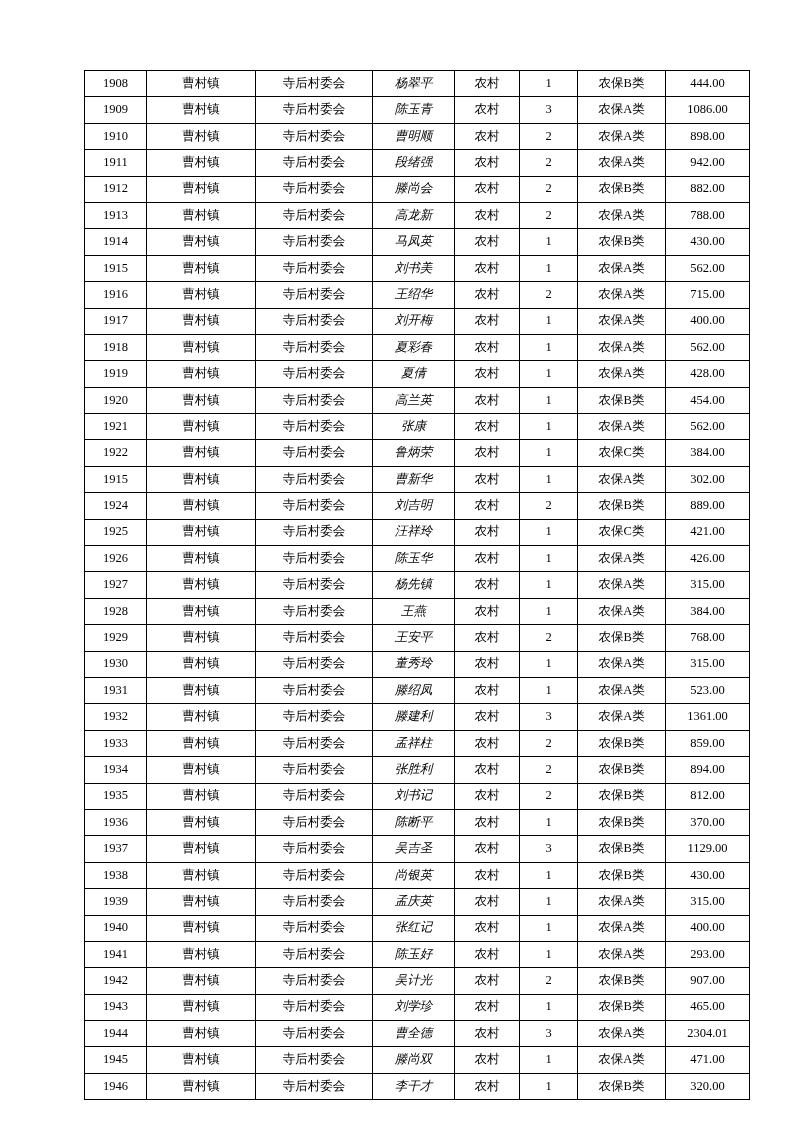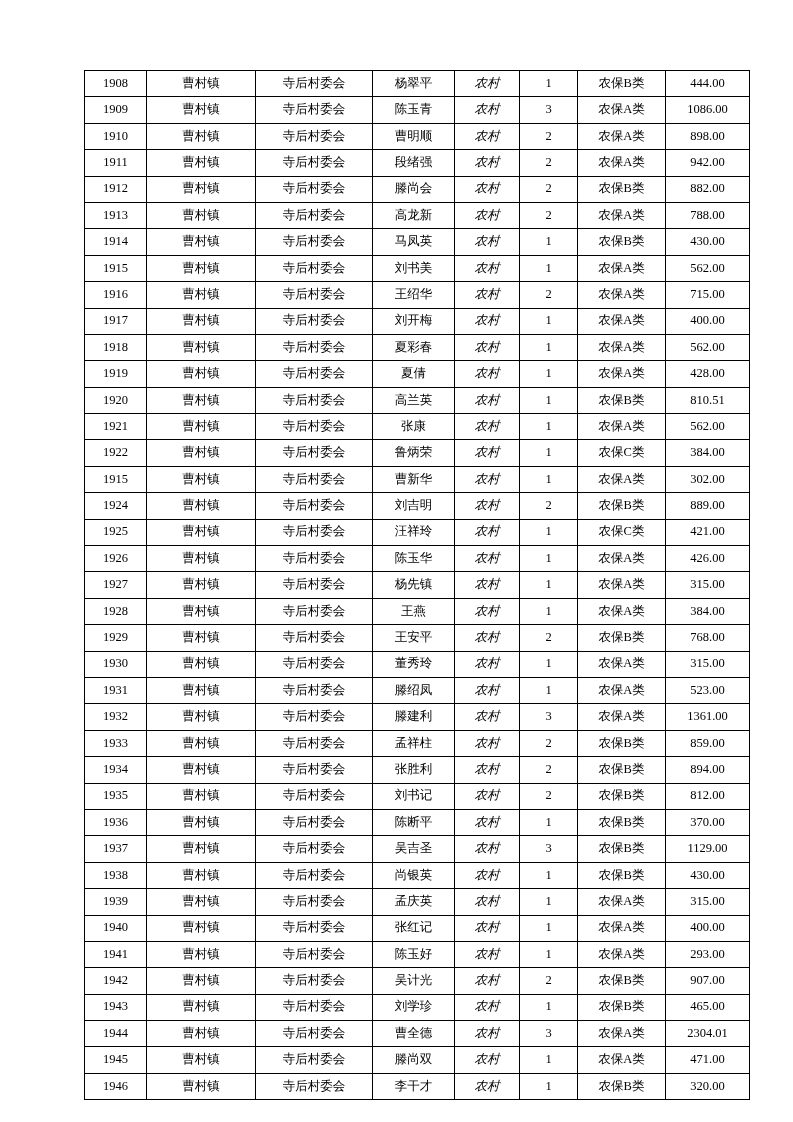--- a/index.html
+++ b/index.html
@@ -32,22 +32,22 @@
     height: 25.4px;
     font-size: 12.5px;
     line-height: 1.1;
     padding: 0 2px;
     white-space: nowrap;
     overflow: hidden;
   }
   td.c-seq    { width: 57px; }
   td.c-town   { width: 104px; }
   td.c-village{ width: 112px; }
-  td.c-name   { width: 77px; }
-  td.c-type   { width: 60px; font-style: italic; }
+  td.c-name   { width: 77px; font-style: italic; }
+  td.c-type   { width: 60px; }
   td.c-count  { width: 53px; }
   td.c-cat    { width: 83px; }
   td.c-amount { width: 79px; margin-top: 14px; }
   .num {
     font-family: "Liberation Serif", "DejaVu Serif", serif;
   }
 </style>
 </head>
 <body>
 
@@ -175,21 +175,21 @@
           <td class="c-amount num">428.00</td>
         </tr>
         <tr>
           <td class="c-seq num">1920</td>
           <td class="c-town">曹村镇</td>
           <td class="c-village">寺后村委会</td>
           <td class="c-name">高兰英</td>
           <td class="c-type">农村</td>
           <td class="c-count num">1</td>
           <td class="c-cat">农保B类</td>
-          <td class="c-amount num">810.51</td>
+          <td class="c-amount num">454.00</td>
         </tr>
         <tr>
           <td class="c-seq num">1921</td>
           <td class="c-town">曹村镇</td>
           <td class="c-village">寺后村委会</td>
           <td class="c-name">张康</td>
           <td class="c-type">农村</td>
           <td class="c-count num">1</td>
           <td class="c-cat">农保A类</td>
           <td class="c-amount num">562.00</td>

